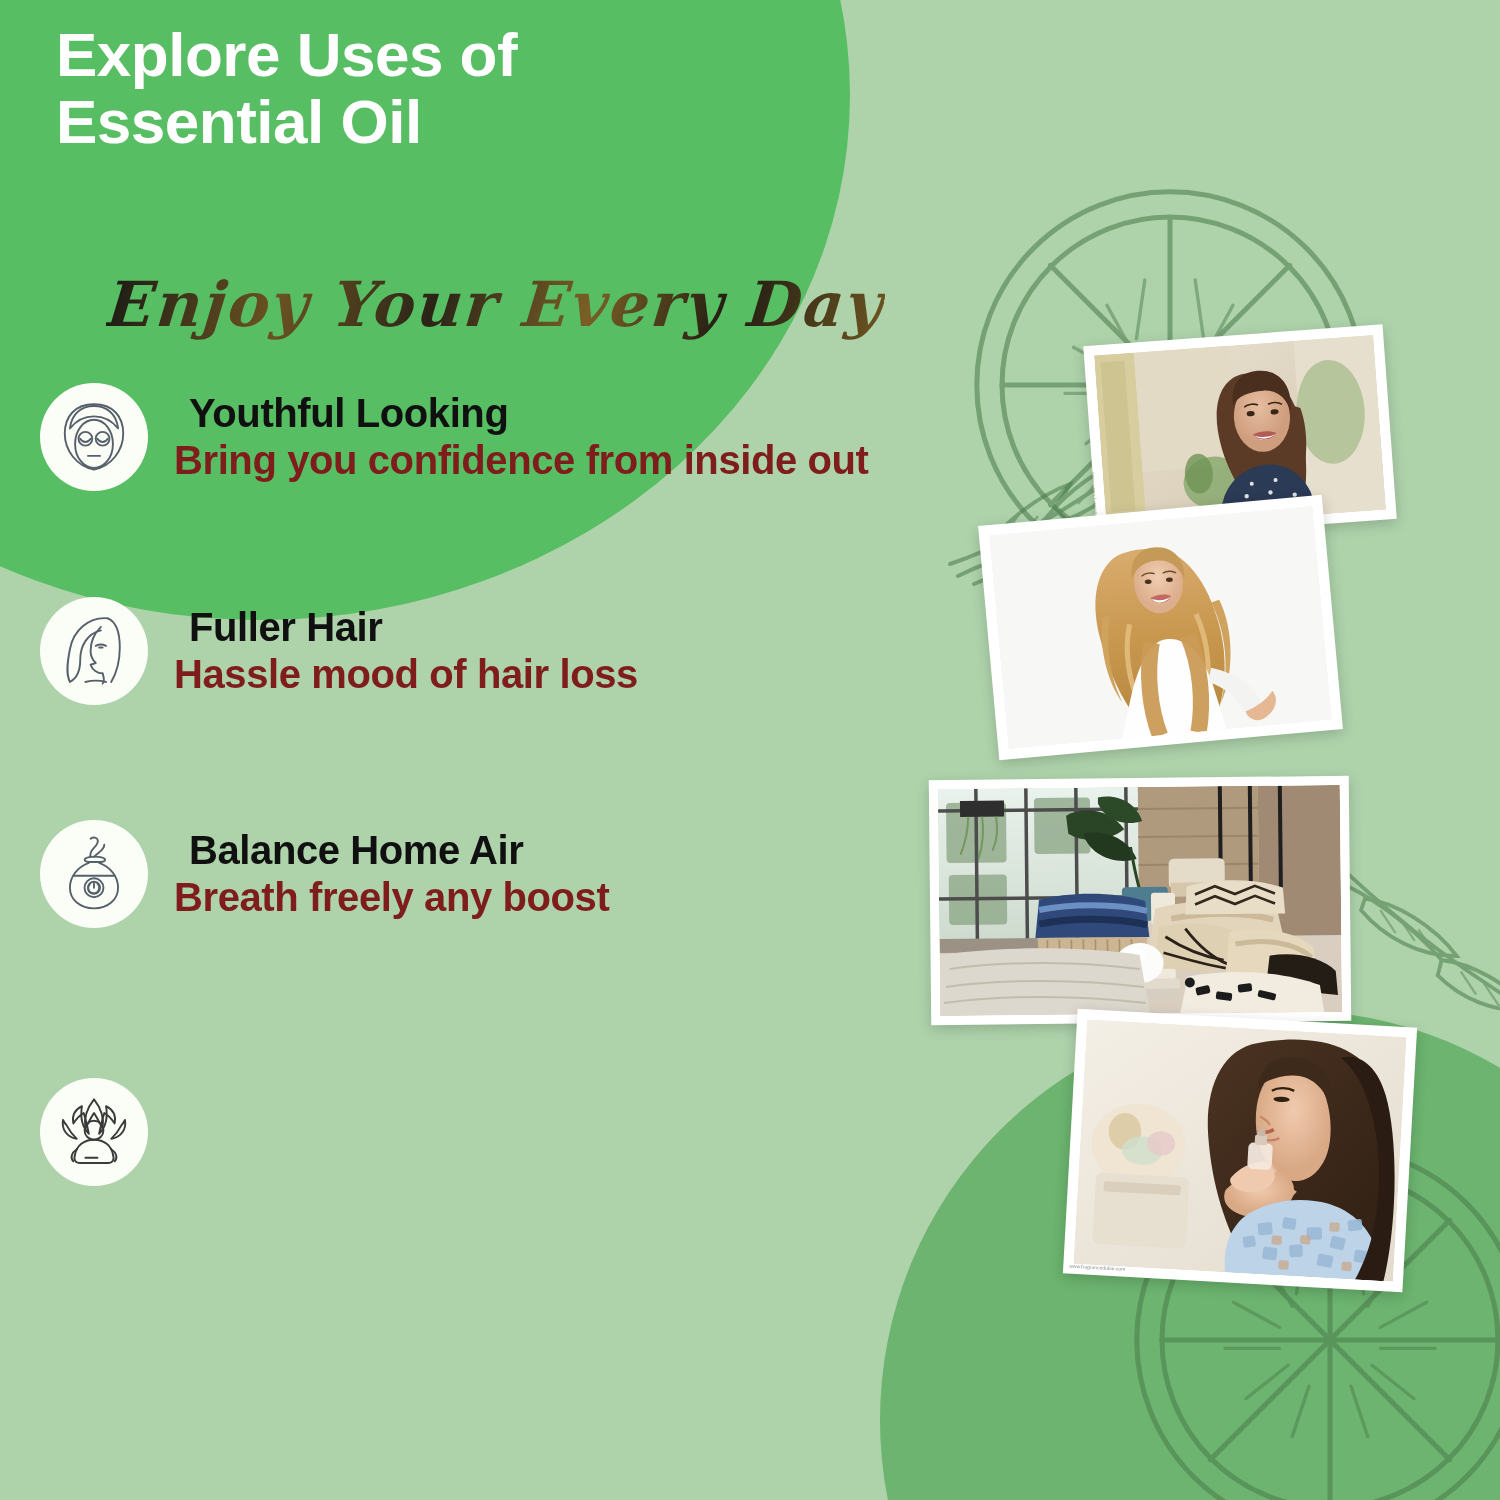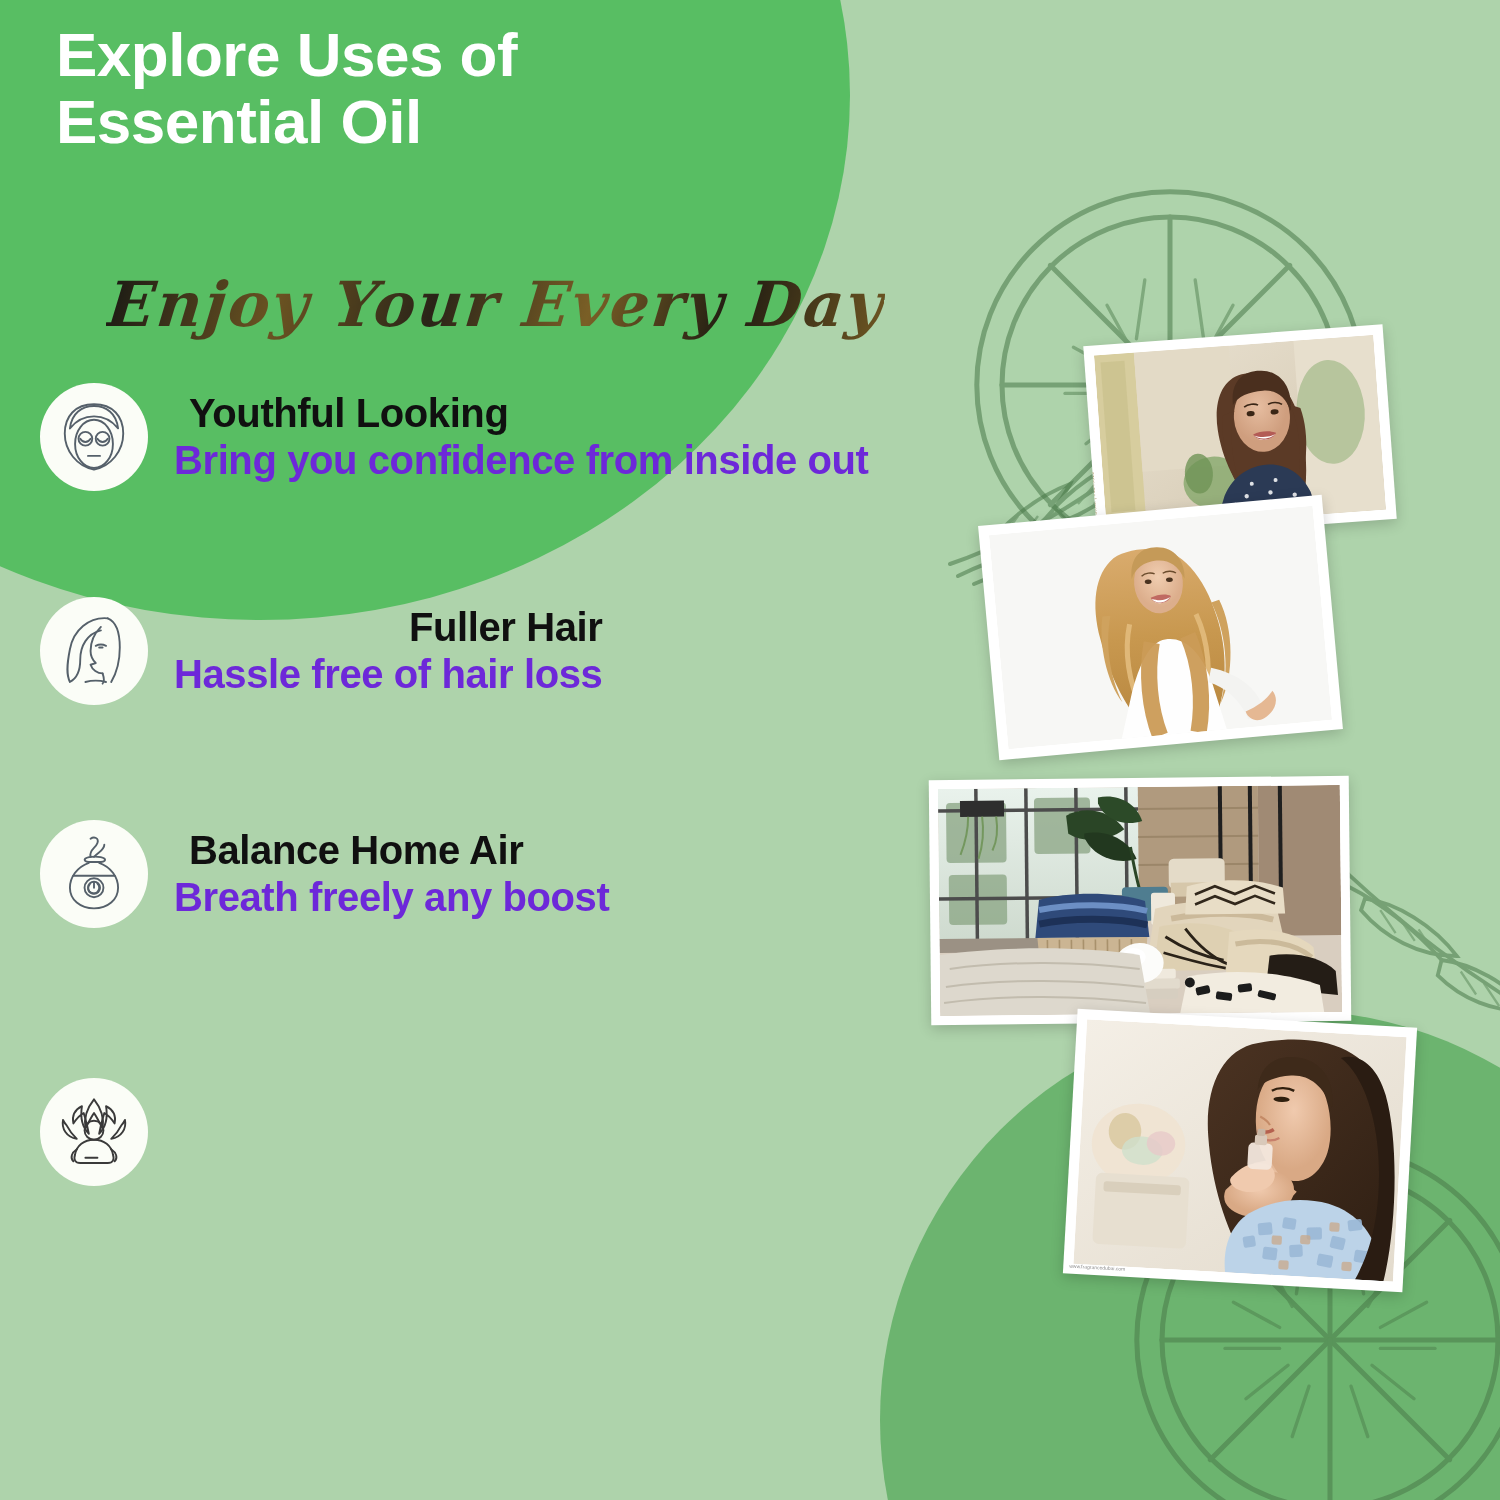--- a/index.html
+++ b/index.html
@@ -75,21 +75,21 @@
 
   
   .features { position:absolute; left:0; top:0; z-index:6; width:1060px; }
   .feature {
     position:absolute;
     display:flex;
     align-items:center;
     gap:26px;
   }
   .f0 { left:40px; top:383px; }
-  .f1 { left:40px; top:597px;text-align:right; }
+  .f1 { left:40px; top:597px; }
   .f2 { left:40px; top:820px; }
   .f3 { left:40px; top:1078px; }
 
   .icon-badge {
     flex:0 0 auto;
     width:108px; height:108px;
     border-radius:50%;
     background:#fbfdf7;
     display:flex;
     align-items:center;
@@ -102,21 +102,21 @@
     font-size:40px;
     font-weight:bold;
     color:#101010;
     letter-spacing:-0.4px;
     white-space:nowrap;
     margin-left:15px;
   }
   .feature-sub {
     font-size:40px;
     font-weight:bold;
-    color:#6d28d9;
+    color:#7f1d1d;
     letter-spacing:-0.4px;
     white-space:nowrap;
   }
 
   
   .photo {
     position:absolute;
     z-index:7;
     background:#ffffff;
     box-shadow:0 4px 14px rgba(0,0,0,.18);
@@ -289,21 +289,21 @@
             <path d="M58 22 C50 30 46 40 46 50 C46 56 48 60 52 64 L46 66 C48 72 54 76 60 76"></path>
             <path d="M60 76 C62 82 62 86 60 88"></path>
             <path d="M52 44 C56 42 60 42 64 44"></path>
             <path d="M56 46 L60 46"></path>
             <path d="M40 86 C48 84 56 84 64 86"></path>
           </g>
         </svg>
       </div>
       <div class="feature-text">
         <div class="feature-title">Fuller Hair</div>
-        <div class="feature-sub">Hassle free of hair loss</div>
+        <div class="feature-sub">Hassle mood of hair loss</div>
       </div>
     </div>
 
     <div class="feature f2">
       <div class="icon-badge">
         <svg width="86" height="86" viewBox="0 0 100 100">
           <g fill="none" stroke="#55606a" stroke-width="2.2" stroke-linecap="round" stroke-linejoin="round">
             <path d="M46 30 C44 22 52 20 54 14 C56 8 50 6 46 9"></path>
             <path d="M50 30 C56 24 62 22 62 16"></path>
             <path d="M40 32 C38 34 40 36 44 36 L58 36 C62 36 64 34 62 32 C58 29 44 29 40 32 Z"></path>

